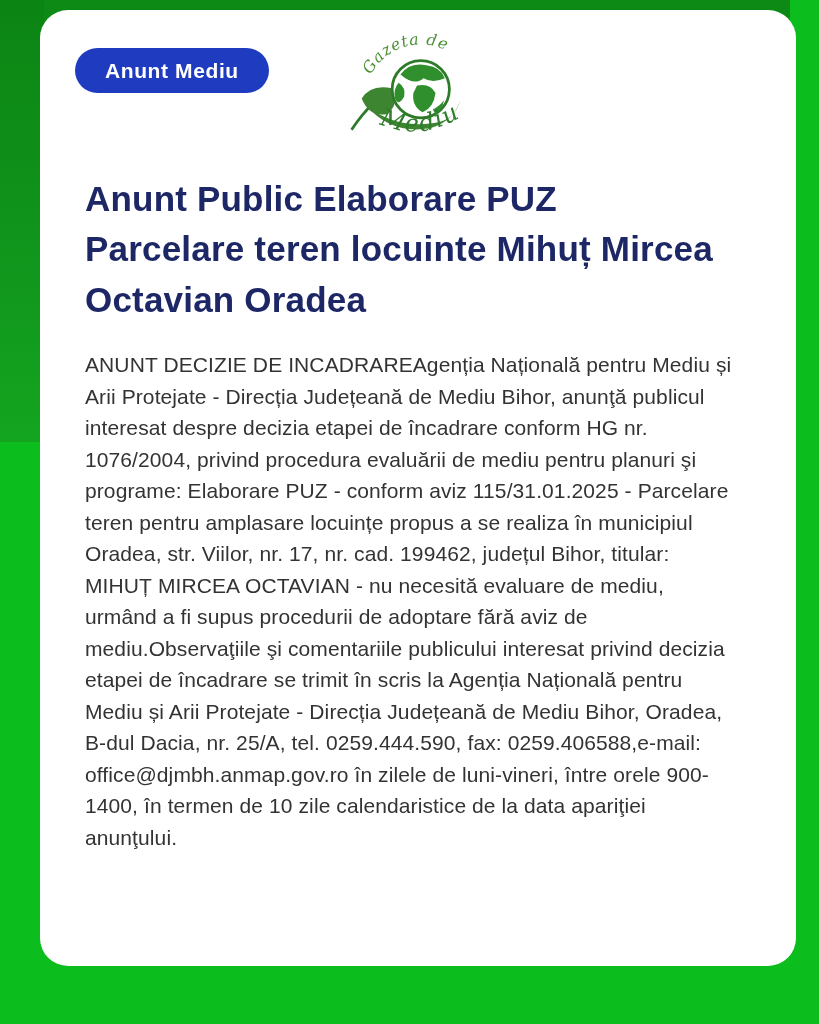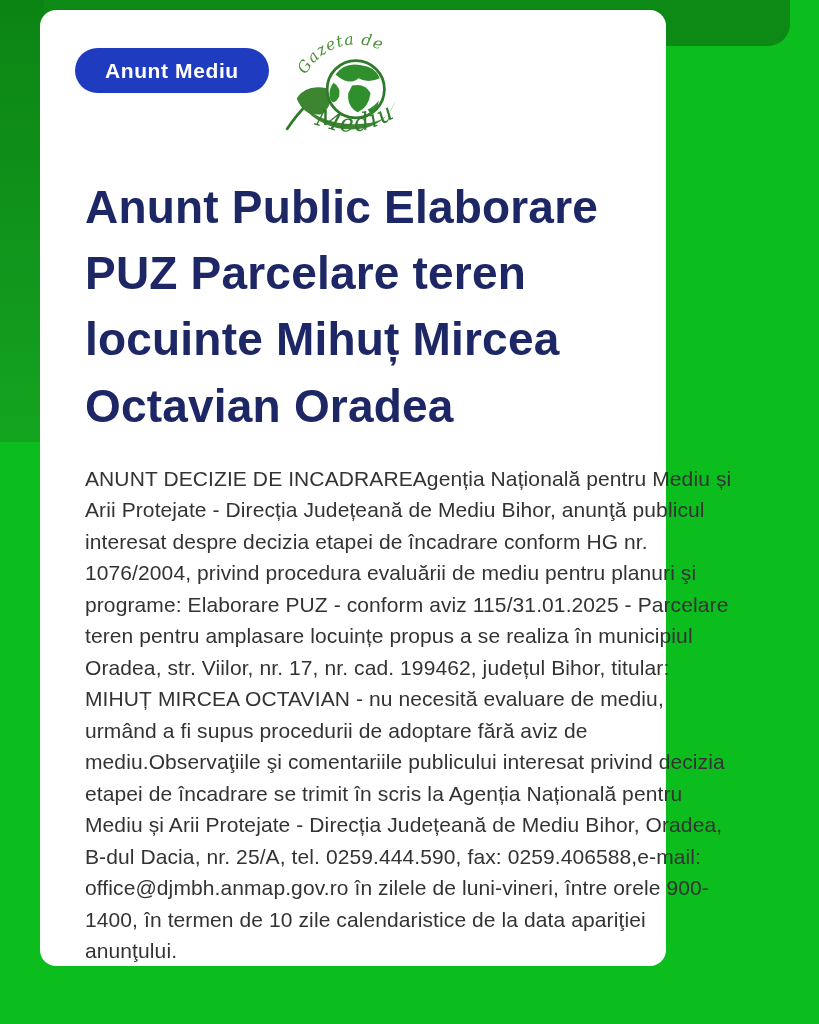--- a/index.html
+++ b/index.html
@@ -23,23 +23,23 @@
   .bg-accent-left {
     position: absolute;
     left: 0; top: 0;
     width: 44px; height: 442px;
     background: linear-gradient(180deg, #0C8414 0%, #11981D 65%, #14A51F 100%);
     z-index: 0;
   }
   .card {
     position: absolute;
     left: 40px; top: 10px;
-    width: 626px; height: 956px;
+    width: 756px; height: 956px;
     background: #FFFFFF;
-    border-radius: 16px;
+    border-radius: 28px;
     z-index: 1;
     box-sizing: border-box;
     padding: 26px 45px 0 45px;
   }
   .card-header {
     position: relative;
     height: 112px;
   }
   .badge {
     position: absolute;
@@ -74,21 +74,21 @@
     letter-spacing: 1px;
   }
   .arc-bottom-text {
     font-size: 26px;
     fill: #2F7D2B;
     letter-spacing: 2px;
   }
   h1.page-title {
     margin: 26px 0 0 0;
     max-width: 640px;
-    font-size: 46px;
+    font-size: 35px;
     line-height: 1.44;
     font-weight: 700;
     color: #1D2766;
     letter-spacing: 0.2px;
   }
   p.announcement {
     margin: 24px 0 0 0;
     width: 655px;
     font-size: 21px;
     line-height: 1.5;

